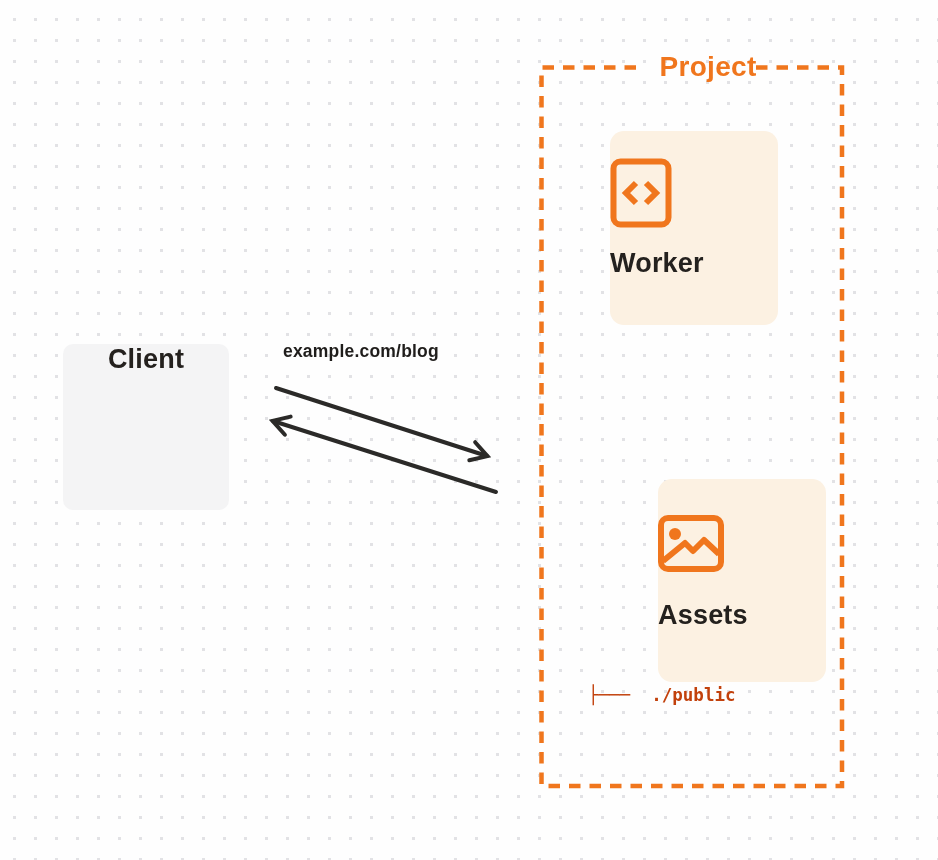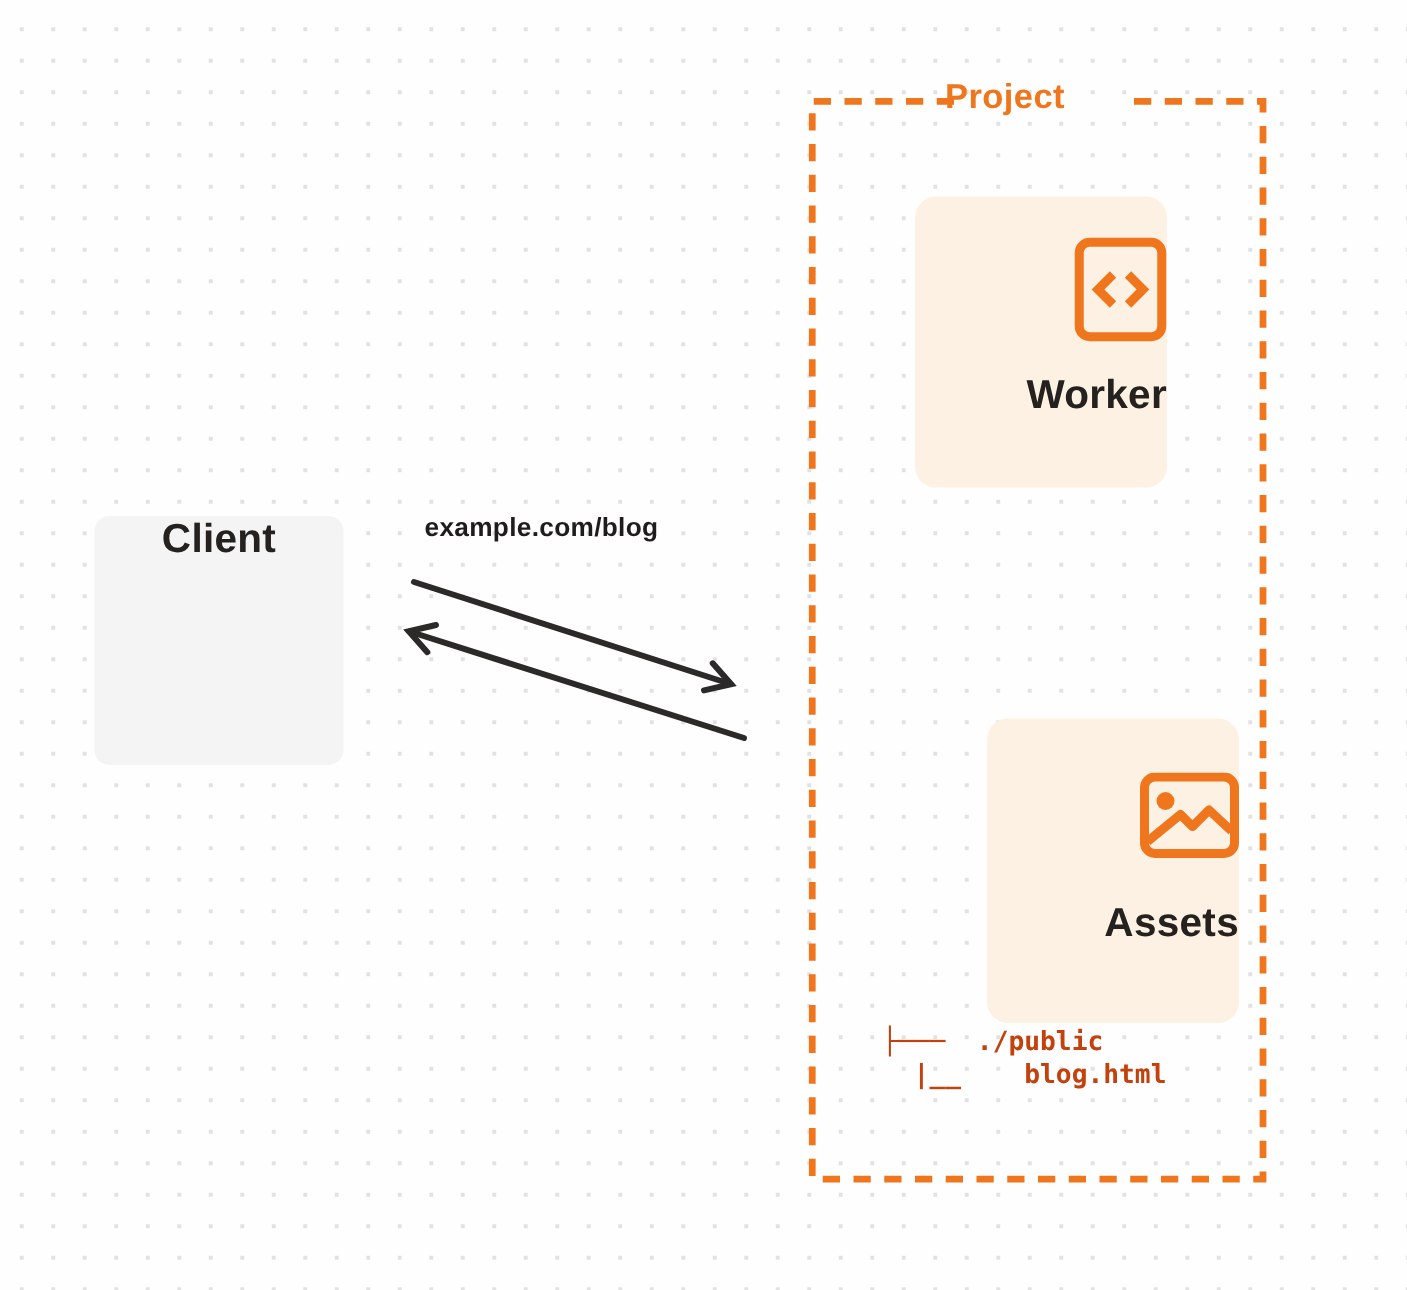--- a/index.html
+++ b/index.html
@@ -22,28 +22,28 @@
     display:flex;justify-content:center;
   }
   .node-label{
     font-size:27px;font-weight:700;color:#24211e;letter-spacing:.2px;
   }
   .url-label{
     position:absolute;left:283px;top:341px;
     font-size:17.5px;font-weight:700;color:#1f1d1b;letter-spacing:.2px;
   }
   .project-label{
-    position:absolute;left:670px;top:51px;transform:translateX(-50%);
-    font-size:23px;font-weight:700;color:#f0761d;letter-spacing:.3px;
+    position:absolute;left:708px;top:51px;transform:translateX(-50%);
+    font-size:28px;font-weight:700;color:#f0761d;letter-spacing:.3px;
     white-space:nowrap;
   }
   .card{
     position:absolute;left:610px;width:168px;height:167px;
     background:#fcf1e2;border-radius:14px;
-    display:flex;flex-direction:column;align-items:flex-end;
+    display:flex;flex-direction:column;align-items:flex-start;
   }
   .card-worker{top:131px;padding-top:27px;}
   .card-worker .icon-wrap{height:70px;}
   .card-worker .node-label{margin-top:20px;}
   .card-assets{top:479px;padding-top:36px;margin-left:48px;}
   .card-assets .icon-wrap{height:57px;}
   .card-assets .node-label{margin-top:28px;}
   .icon-wrap{display:flex;align-items:center;justify-content:center;}
 
   .file-tree{
@@ -96,14 +96,13 @@
       <rect x="3" y="3" width="60" height="51" rx="7" fill="none" stroke="#f0761d" stroke-width="6"></rect>
       <circle cx="17" cy="19" r="6" fill="#f0761d"></circle>
       <path d="M5 46 L27 28 L35 36 L46 25 L61 39" fill="none" stroke="#f0761d" stroke-width="6" stroke-linejoin="round"></path>
     </svg>
   </span>
   <span class="node-label">Assets</span>
 </div>
 
 <div class="file-tree">
   <div>├───  ./public</div>
-  <div>  |__    blog.html</div>
 </div>
 
 </body></html>

